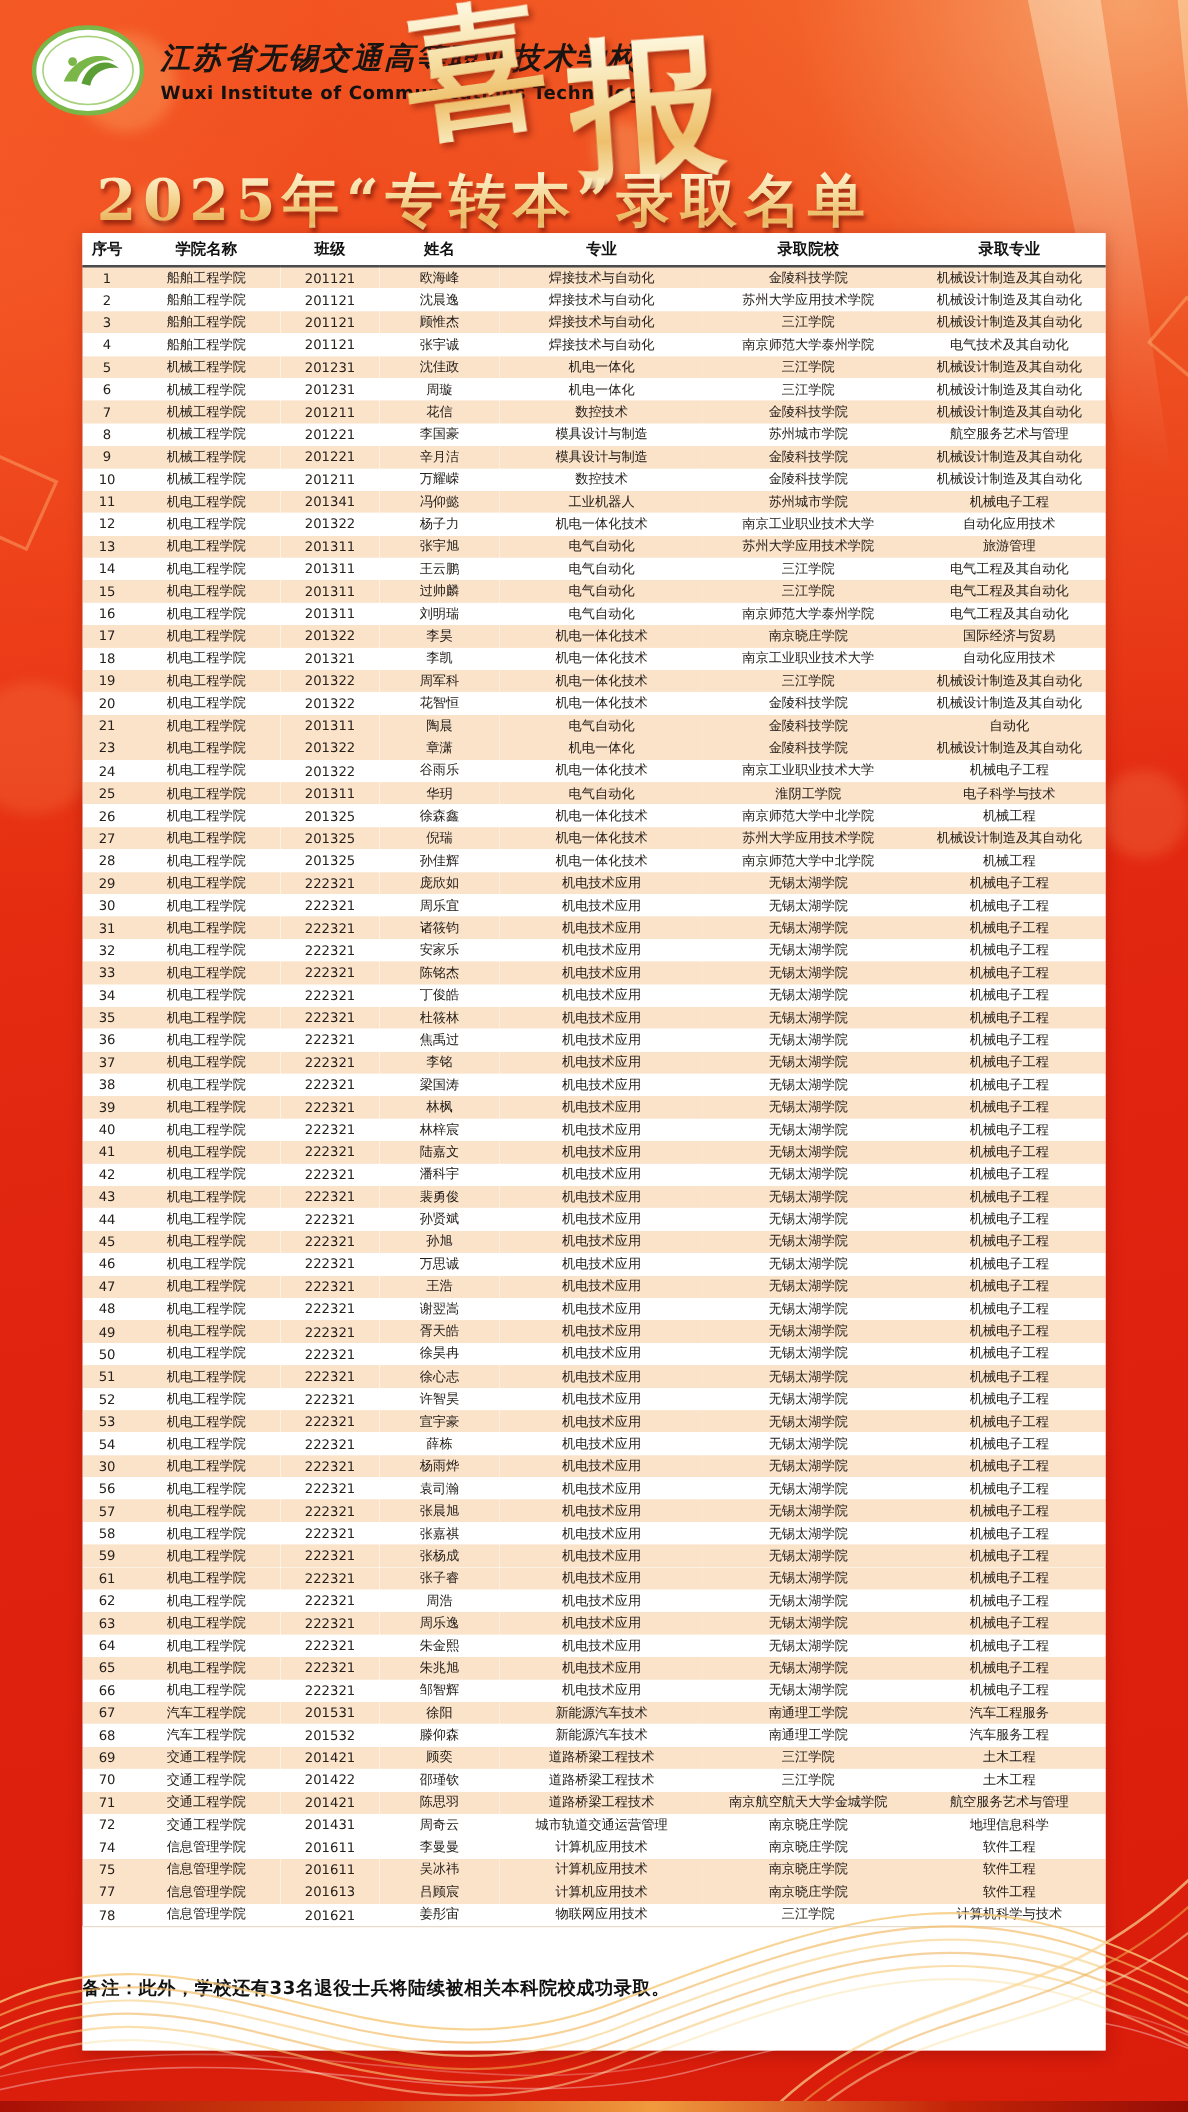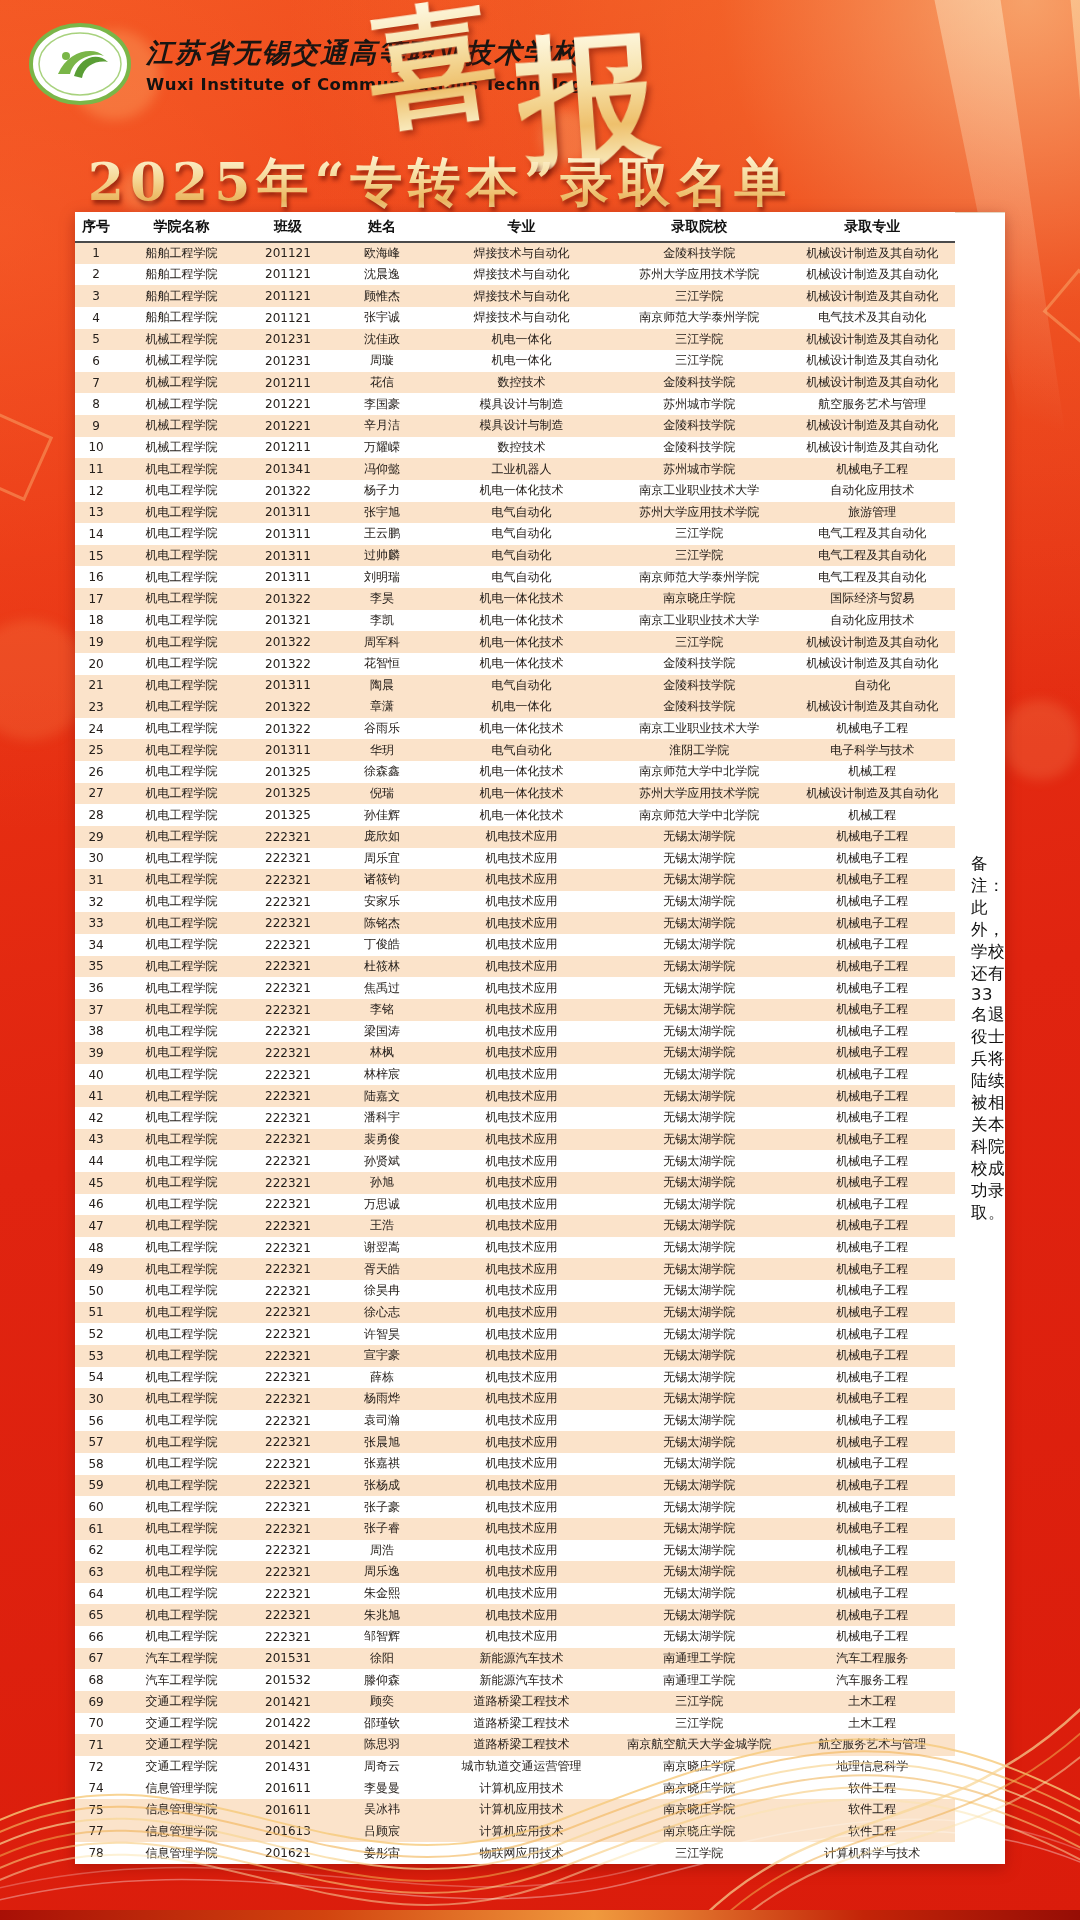--- a/index.html
+++ b/index.html
@@ -69,36 +69,36 @@
     font-family:"DejaVu Serif","Liberation Serif",serif; font-weight:bold; font-size:52px; letter-spacing:6px;
     background:linear-gradient(180deg,#fdf3d2 10%,#f5d795 45%,#eab55e 75%,#f8e7b8 100%);
     -webkit-background-clip:text; background-clip:text; color:transparent;
     filter:drop-shadow(2px 4px 2px rgba(110,15,5,.65));
   }
 
   
   .panel {
     position:absolute; left:75px; top:212px; width:930px; height:1652px;
     background:#ffffff; box-shadow:0 4px 14px rgba(100,10,0,.35);
-    display:flex; flex-direction:row;
+    display:flex; flex-direction:column;
   }
   table { width:100%; border-collapse:collapse; table-layout:fixed; }
   thead th {
     height:30px; font-size:14px; font-weight:bold; color:#111;
     border-bottom:2.5px solid #4a4a4a; background:#ffffff; text-align:center; vertical-align:middle;
   }
   tbody td {
     height:20.4px; font-size:12px; color:#26201c; text-align:center; vertical-align:middle;
     overflow:hidden; white-space:nowrap; padding:0 2px;
   }
   tbody tr.odd  { background:#fbe3ca; }
   tbody tr.even { background:#ffffff; }
   .note {
-    flex:1; display:flex; align-items:center; padding-left:16px;
-    font-size:16.5px; font-weight:normal; color:#111; background:#fff;
+    flex:1; display:flex; align-items:center; 
+    font-size:16.5px; font-weight:bold; color:#111; background:#fff;
     border-top:1px solid #e5d6c2; letter-spacing:.5px;
   }
   col.c-no{width:4.8%} col.c-college{width:14.6%} col.c-class{width:9.6%}
   col.c-name{width:11.8%} col.c-major{width:19.9%} col.c-school{width:20.5%} col.c-adm{width:18.8%}
 </style>
 </head>
 <body>
 
 <div class="canvas">
 
@@ -672,29 +672,20 @@
           </tr>
           <tr class="odd">
             <td>59</td>
             <td>机电工程学院</td>
             <td>222321</td>
             <td>张杨成</td>
             <td>机电技术应用</td>
             <td>无锡太湖学院</td>
             <td>机械电子工程</td>
           </tr>
-          <tr class="even">
-            <td>60</td>
-            <td>机电工程学院</td>
-            <td>222321</td>
-            <td>张子豪</td>
-            <td>机电技术应用</td>
-            <td>无锡太湖学院</td>
-            <td>机械电子工程</td>
-          </tr>
           <tr class="odd">
             <td>61</td>
             <td>机电工程学院</td>
             <td>222321</td>
             <td>张子睿</td>
             <td>机电技术应用</td>
             <td>无锡太湖学院</td>
             <td>机械电子工程</td>
           </tr>
           <tr class="even">

